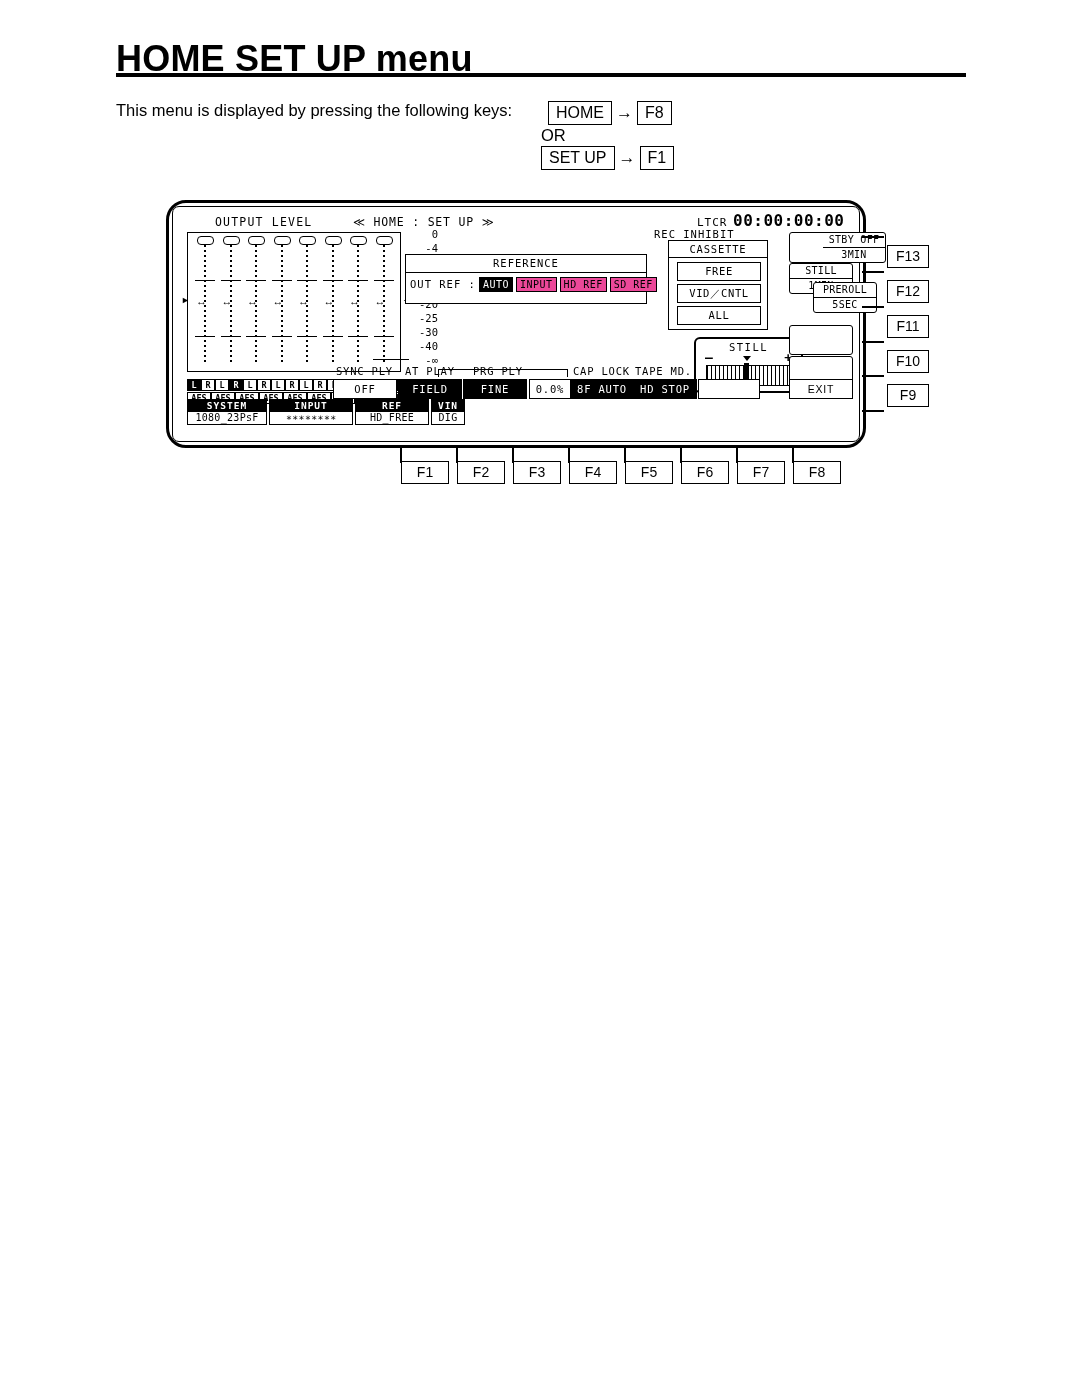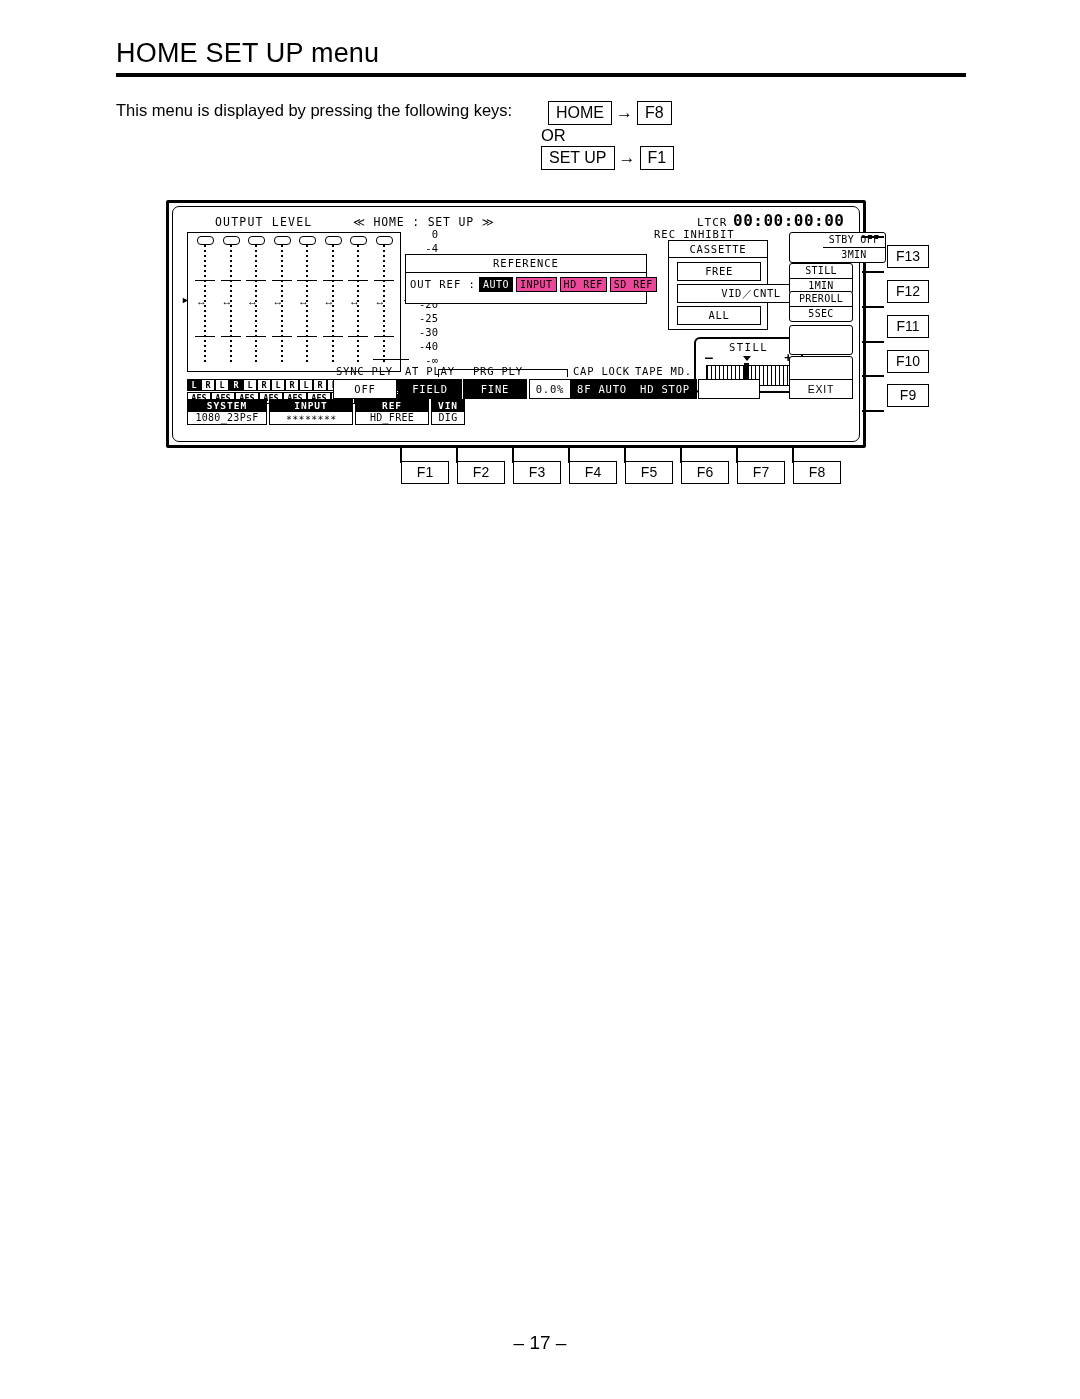--- a/index.html
+++ b/index.html
@@ -6,21 +6,21 @@
   body{
     width:1080px;height:1399px;background:#ffffff;
     font-family:"Liberation Sans", sans-serif;
     color:#000;position:relative;overflow:hidden;
   }
   .page{position:absolute;left:0;top:0;width:1080px;height:1399px;}
 
   
   .doc-title{
     position:absolute;left:116px;top:38px;
-    font-size:27px;font-weight:normal;letter-spacing:.2px;
+    font-size:36px;font-weight:bold;letter-spacing:.2px;
     font-family:"Liberation Sans", sans-serif;
   }
   .title-rule{
     position:absolute;left:116px;top:73px;width:850px;height:4px;background:#000;
   }
 
   
   .intro{
     position:absolute;left:116px;top:101px;
     font-size:16.5px;white-space:nowrap;
@@ -31,21 +31,21 @@
     background:#fff;vertical-align:middle;
   }
   .arrow{display:inline-block;padding:0 4px;font-size:17px;vertical-align:middle;}
   .or-line{position:absolute;left:541px;top:126px;font-size:16.5px;}
   .keyline2{position:absolute;left:541px;top:146px;font-size:16.5px;white-space:nowrap;}
   .keyline1{position:absolute;left:548px;top:101px;font-size:16.5px;white-space:nowrap;}
 
   
   .lcd-outer{
     position:absolute;left:166px;top:200px;width:694px;height:242px;
-    border:3px solid #000;border-radius:2px;background:#fff;
+    border:3px solid #000;border-radius:20px;background:#fff;
   }
   .lcd-inner{
     position:absolute;left:3px;top:3px;right:3px;bottom:3px;
     border:1px solid #000;border-radius:7px;
   }
   .mono{font-family:"DejaVu Sans Mono","Liberation Mono",monospace;}
 
   .lcd-head-left{position:absolute;left:42px;top:8px;font-size:11.5px;letter-spacing:1.2px;}
   .lcd-head-mid{position:absolute;left:180px;top:8px;font-size:11.5px;letter-spacing:.8px;}
   .ltcr-lbl{position:absolute;left:524px;top:9px;font-size:11px;letter-spacing:1px;}
@@ -295,21 +295,21 @@
         <div class="ref-row mono">
           <span class="ref-lbl">OUT REF :</span><span id="ref-options"><span class="opt sel">AUTO</span><span class="opt">INPUT</span><span class="opt">HD REF</span><span class="opt">SD REF</span></span>
         </div>
       </div>
 
       <div class="rec-lbl mono">REC INHIBIT</div>
       <div class="casbox">
         <div class="cas-title mono">CASSETTE</div>
         <div id="cas-buttons">
             <div class="casbtn mono" style="top: 21px;">FREE</div>
-            <div class="casbtn mono" style="top: 43px; padding-left: 32px;">VID／CNTL</div>
+            <div class="casbtn mono" style="top: 43px;">VID／CNTL</div>
             <div class="casbtn mono" style="top: 65px;">ALL</div>
           </div>
       </div>
 
       <div class="stillbox">
         <div class="still-title mono">STILL</div>
         <div class="still-minus mono">–</div>
         <div class="still-plus mono">+</div>
         <div class="still-mk-up"></div>
         <div class="still-track"></div>
@@ -319,21 +319,21 @@
 
       <div id="right-keys">
           <div class="rkgrp" style="top: 25px; padding-left: 33px;">
             <div class="rk-t mono">STBY OFF</div>
             <div class="rk-v mono">3MIN</div>
           </div>
           <div class="rkgrp" style="top: 56px;">
             <div class="rk-t mono">STILL</div>
             <div class="rk-v mono">1MIN</div>
           </div>
-          <div class="rkgrp" style="top: 84px;">
+          <div class="rkgrp" style="top: 75px; margin-left: 24px;">
             <div class="rk-t mono">PREROLL</div>
             <div class="rk-v mono">5SEC</div>
           </div>
           <div class="rkgrp rk-empty" style="top: 118px;">
             <div class="rk-v mono">&nbsp;</div>
             <div class="rk-v mono">&nbsp;</div>
           </div>
           <div class="rkgrp rk-empty" style="top: 149px;">
             <div class="rk-v mono">&nbsp;</div>
             <div class="rk-v mono">&nbsp;</div>
@@ -388,14 +388,13 @@
       <div class="rkey" style="left: 887px; top: 280px;">F12</div>
       <div class="rtick" style="left: 862px; top: 306px;"></div>
       <div class="rkey" style="left: 887px; top: 315px;">F11</div>
       <div class="rtick" style="left: 862px; top: 341px;"></div>
       <div class="rkey" style="left: 887px; top: 350px;">F10</div>
       <div class="rtick" style="left: 862px; top: 375px;"></div>
       <div class="rkey" style="left: 887px; top: 384px;">F9</div>
       <div class="rtick" style="left: 862px; top: 410px;"></div>
     </div>
 
-  <div class="page-num">– 17 –</div>
 </div>
 
 </body></html>

